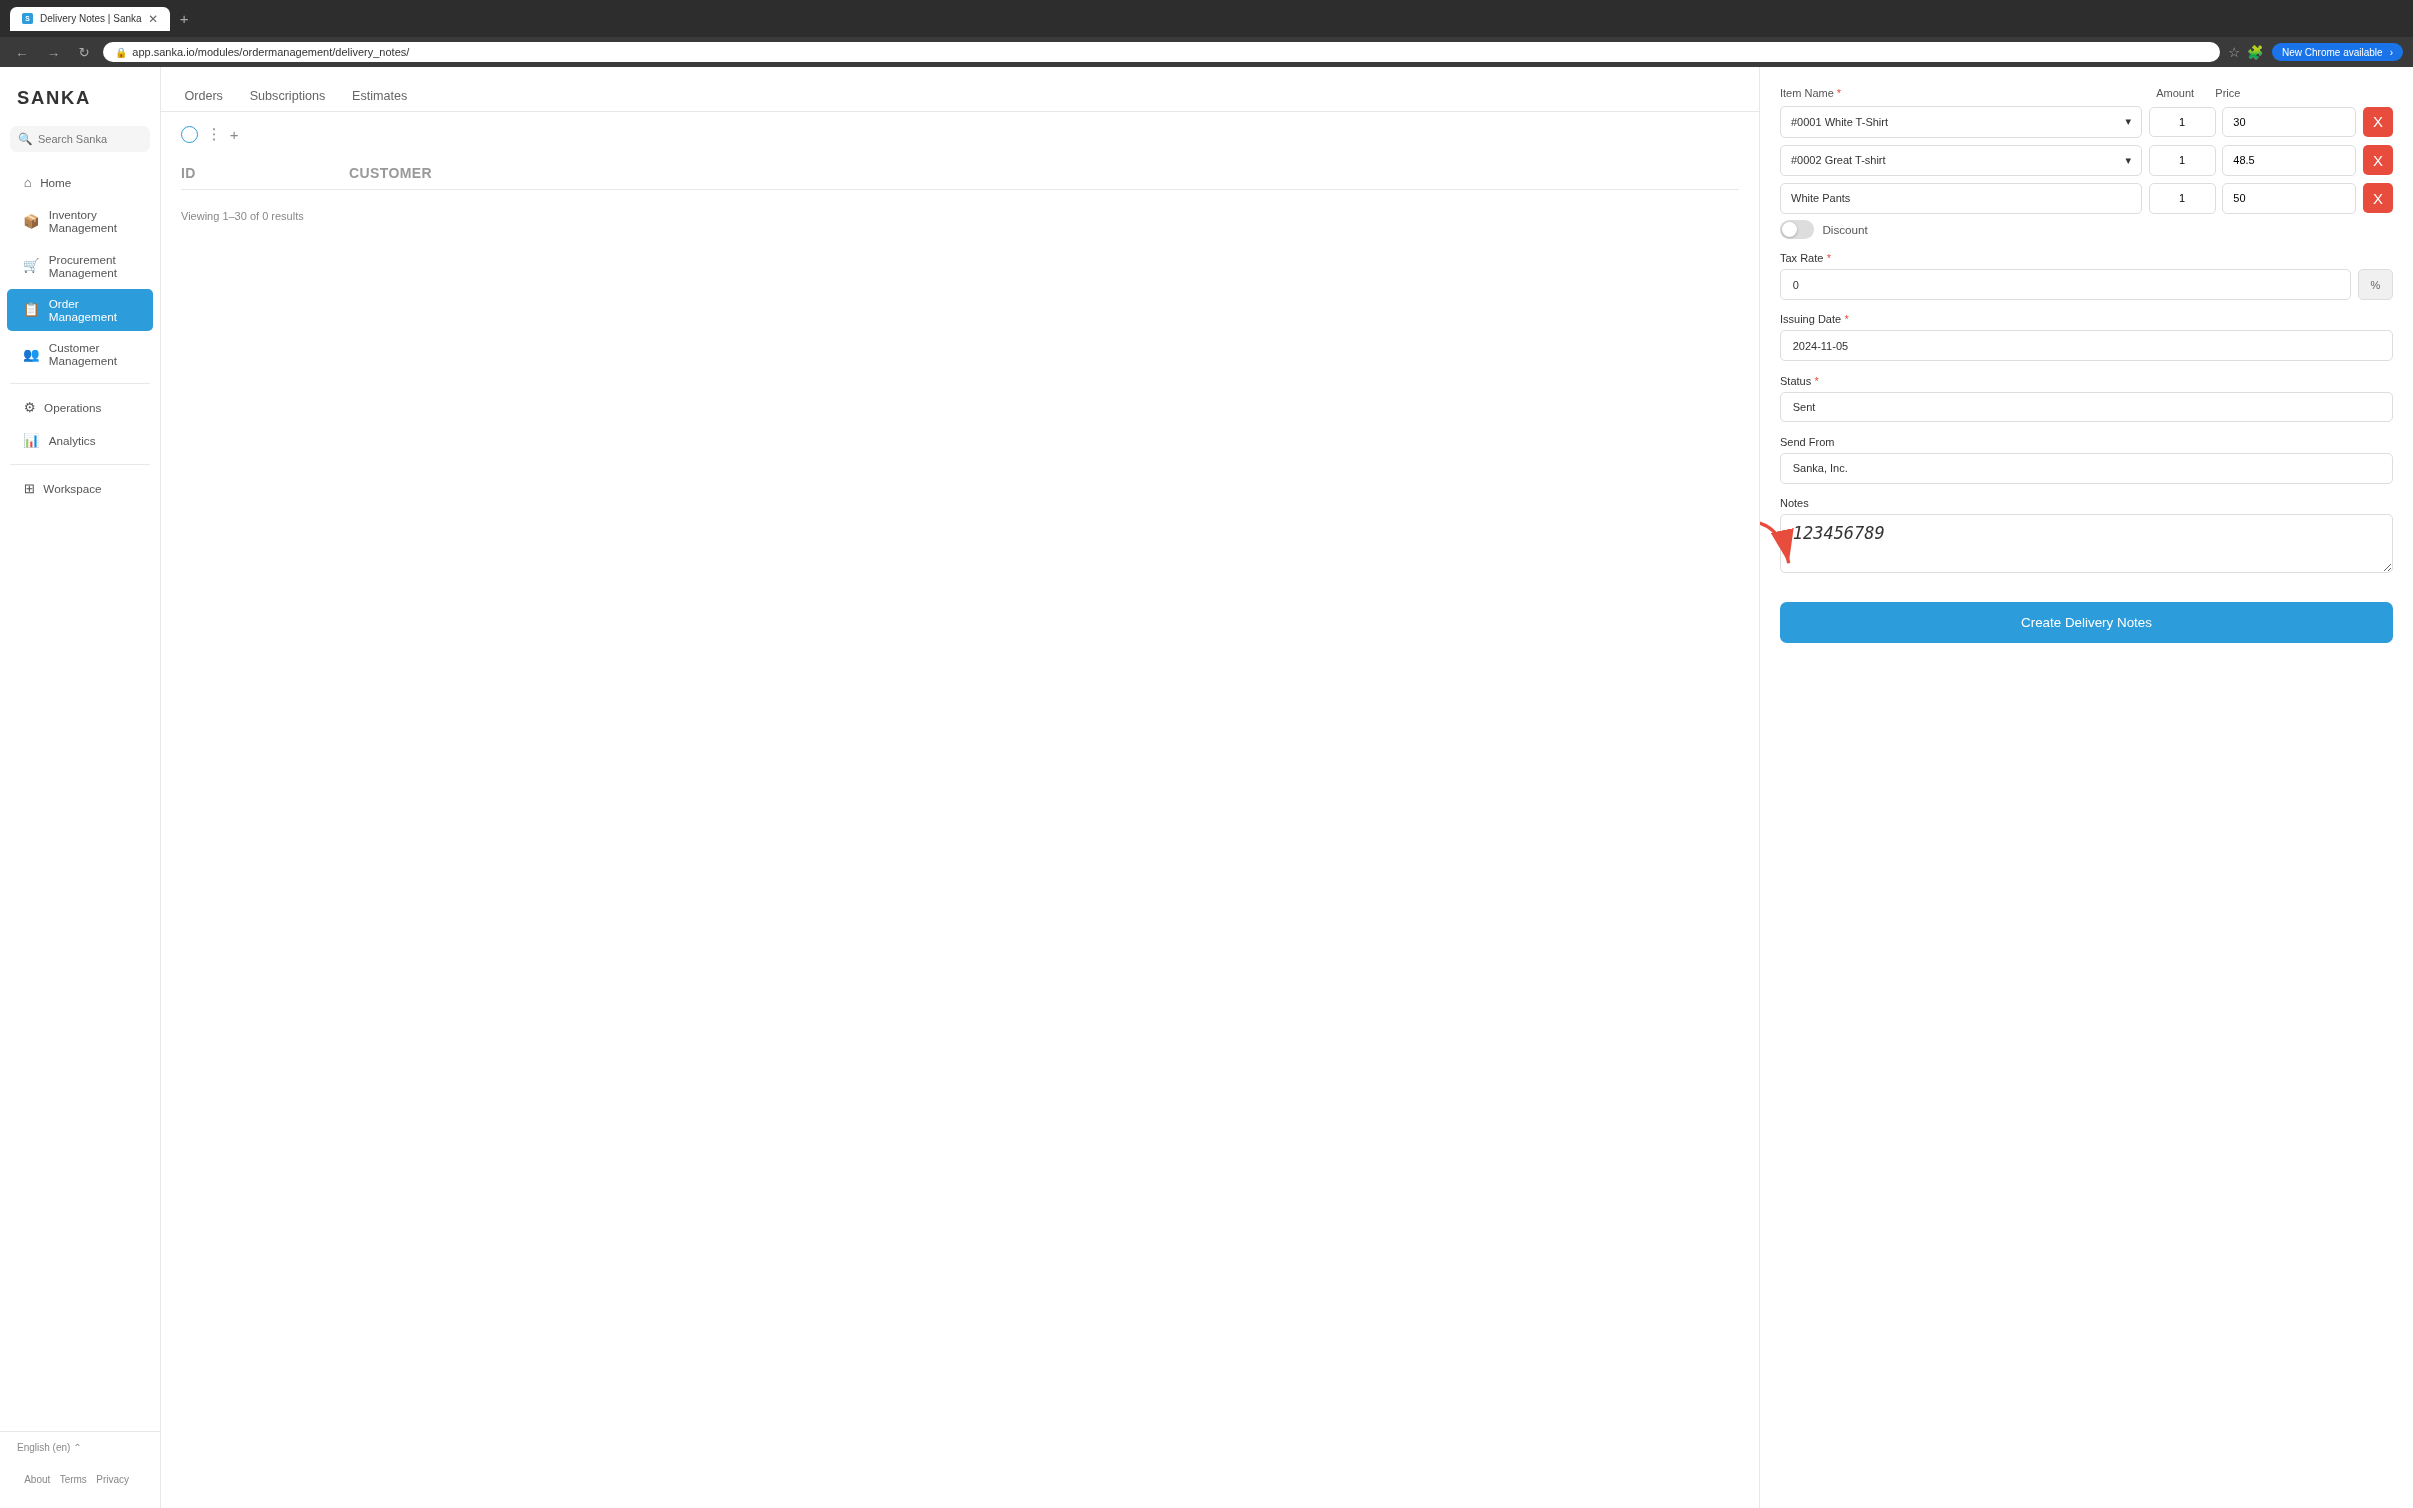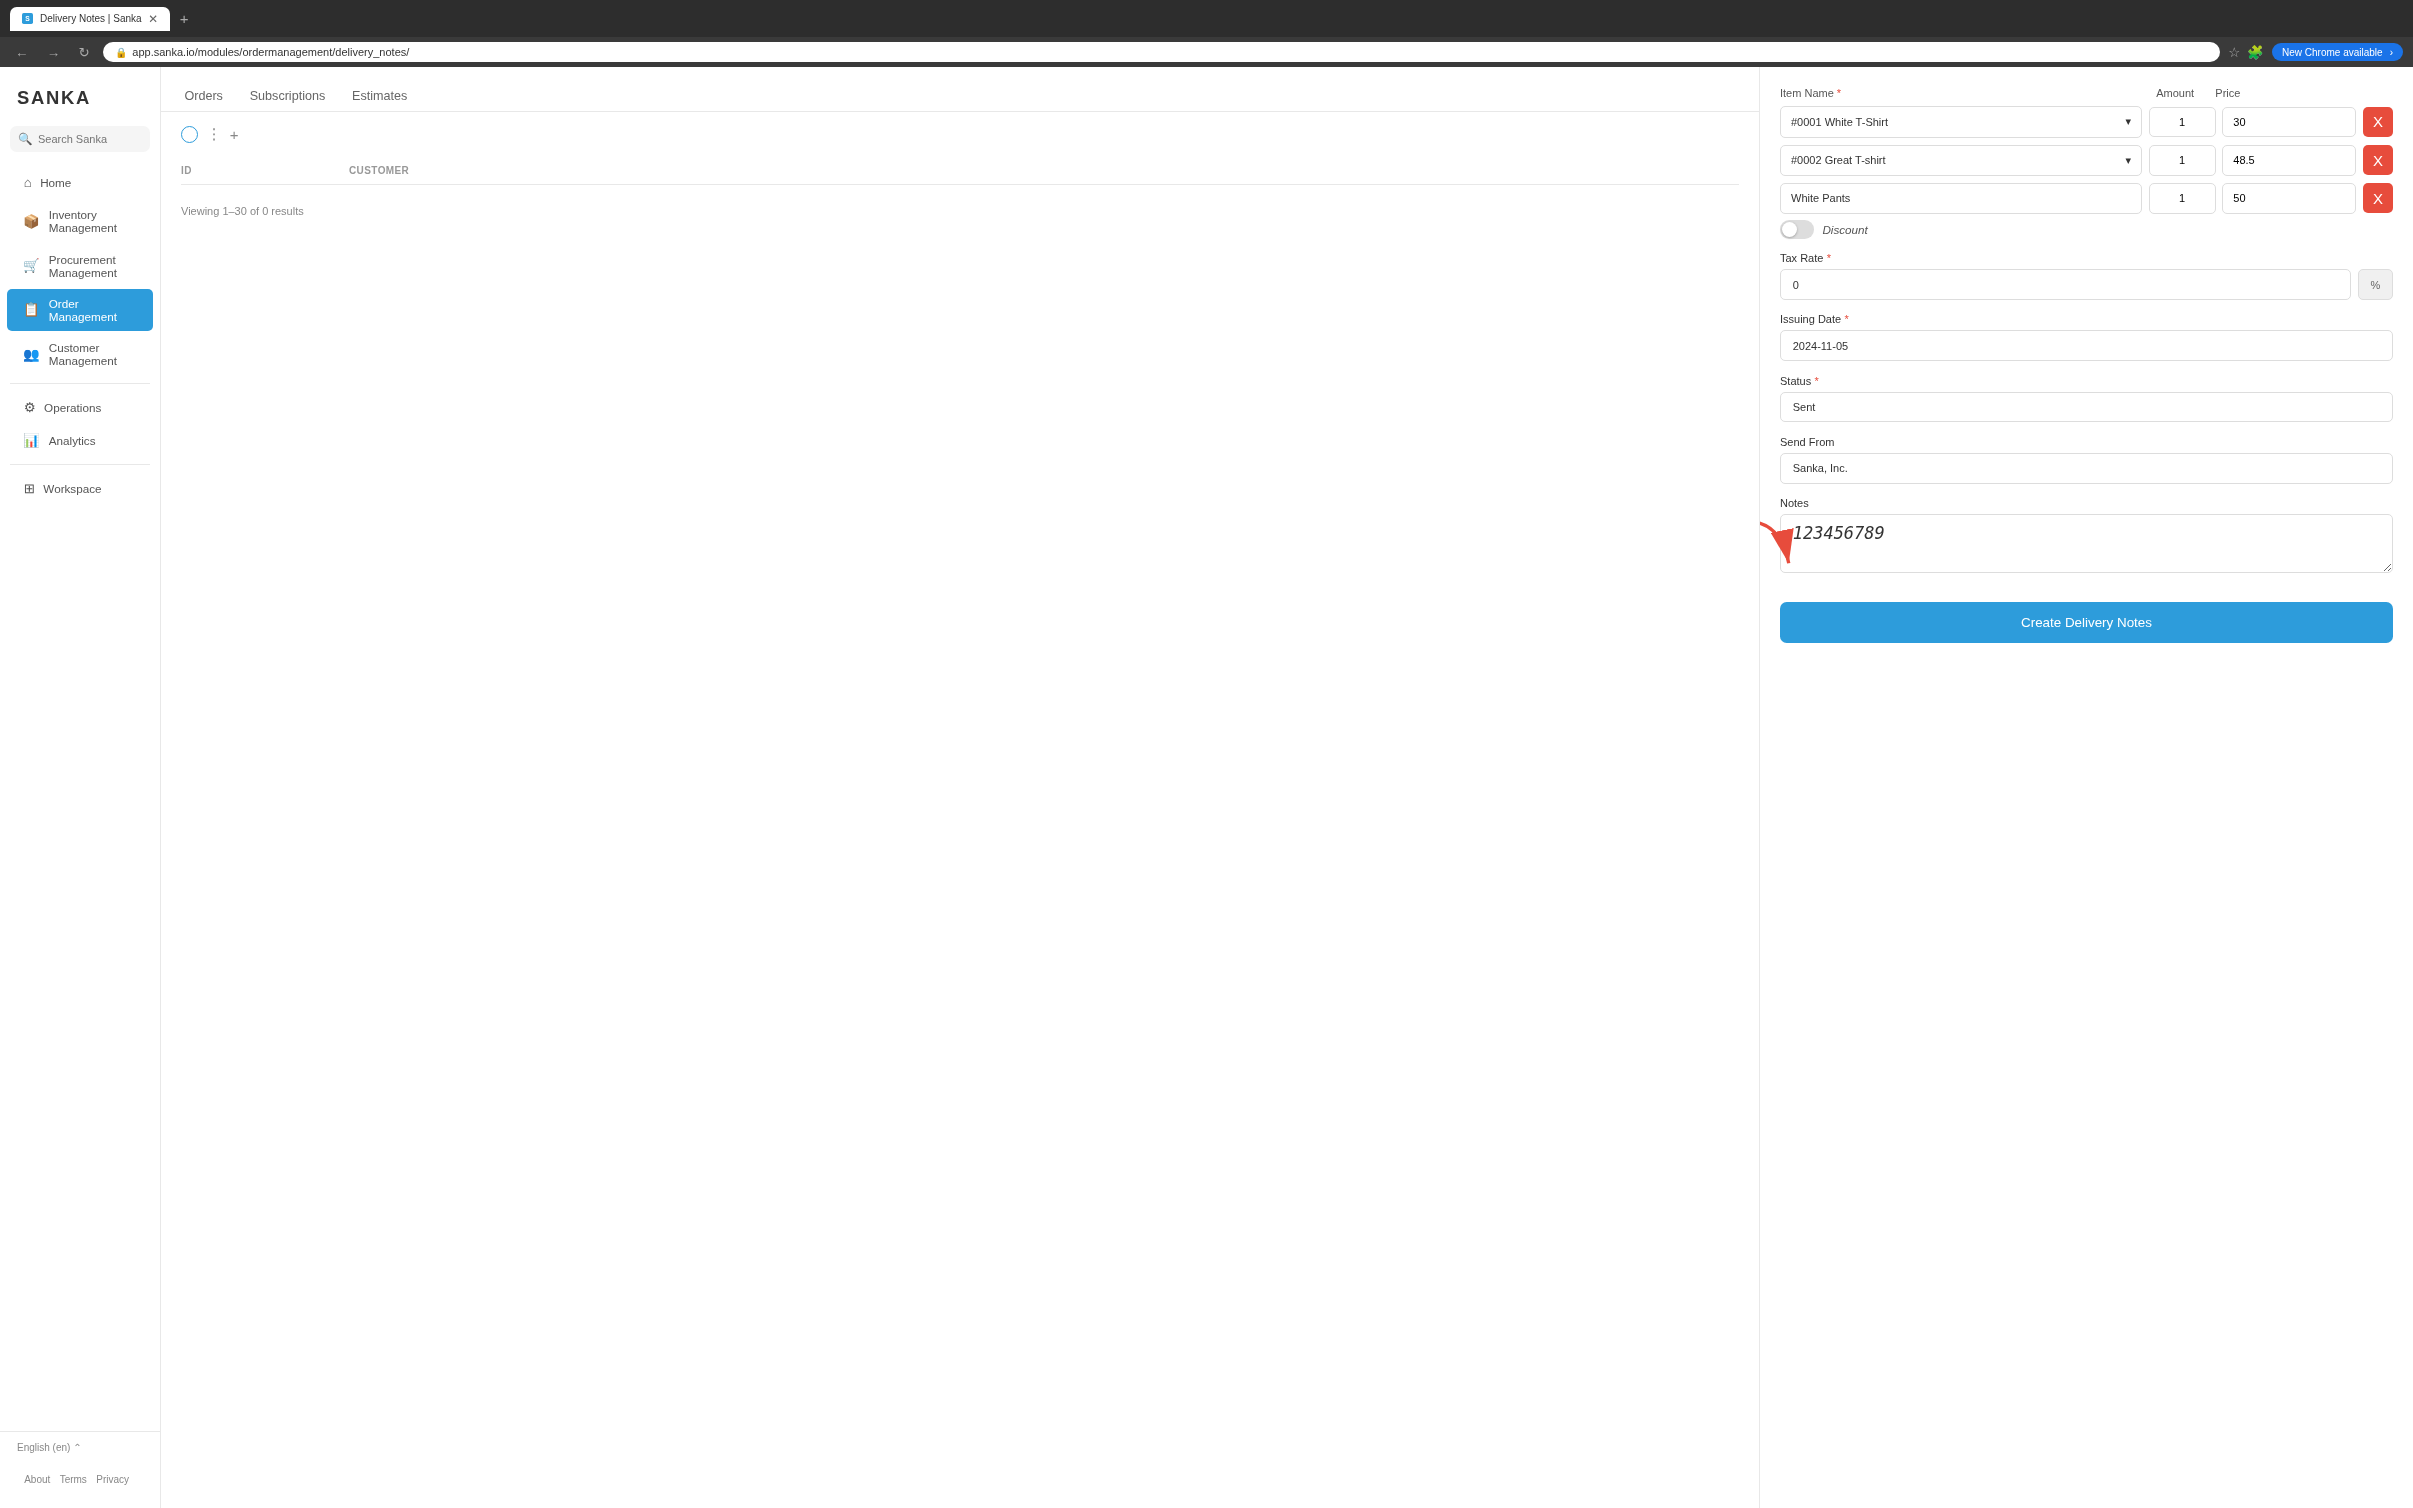--- a/index.html
+++ b/index.html
@@ -42,21 +42,21 @@
 
     
     .tabs-bar { display: flex; align-items: center; gap: 20px; padding: 13.4px 20px 0; border-bottom: 1.7px solid #e8e8e8; }
     .tab-item { padding: 8.4px 3.4px; font-size: 12.6px; color: #666; cursor: pointer; border-bottom: 1.7px solid transparent; margin-bottom: -1.7px; }
     .tab-actions { margin-left: auto; display: flex; align-items: center; gap: 8.4px; }
 
     
     .table-area { padding: 13.4px 20px; flex: 1; overflow-y: auto; }
     .filter-row { display: flex; align-items: center; gap: 8.4px; margin-bottom: 13.4px; }
     .filter-circle { width: 17px; height: 17px; border-radius: 50%; border: 1.7px solid #2d9cdb; cursor: pointer; }
-    .table-header { display: flex; padding: 8.4px 0; border-bottom: 1.7px solid #e8e8e8; font-size: 10px; color: #999; font-weight: 600; letter-spacing: 0.4px; }
+    .table-header { display: flex; padding: 8.4px 0; border-bottom: 1.7px solid #e8e8e8; font-size: 14px; color: #999; font-weight: 600; letter-spacing: 0.4px; }
     .col-id { width: 168px; }
     .col-customer { width: 251px; }
     .viewing-text { font-size: 11px; color: #888; margin-top: 20px; }
 
     
     .right-panel { width: 654px; background: #fff; border-left: 0.8px solid #e8e8e8; overflow-y: auto; flex-shrink: 0; padding: 20px; position: relative; }
 
     
     .form-row { margin-bottom: 13.4px; }
     .form-label { font-size: 11px; color: #333; margin-bottom: 5px; display: flex; align-items: center; gap: 3.4px; }
@@ -69,21 +69,21 @@
 
     .item-row { display: flex; gap: 6.7px; margin-bottom: 6.7px; align-items: center; }
     .item-name-select { flex: 1; border: 0.8px solid #ddd; border-radius: 5px; padding: 8.4px 10px; font-size: 11px; color: #333; display: flex; align-items: center; justify-content: space-between; cursor: pointer; background: #fff; }
     .item-amount-input { width: 67px; border: 0.8px solid #ddd; border-radius: 5px; padding: 8.4px 6.7px; font-size: 11px; text-align: center; }
     .item-price-input { width: 134px; border: 0.8px solid #ddd; border-radius: 5px; padding: 8.4px 10px; font-size: 11px; }
     .remove-btn { width: 30px; height: 30px; background: #e74c3c; border: none; border-radius: 5px; color: white; font-size: 15px; cursor: pointer; display: flex; align-items: center; justify-content: center; flex-shrink: 0; }
 
     .discount-row { display: flex; align-items: center; gap: 8.4px; margin-bottom: 13.4px; }
     .toggle { width: 34px; height: 18.4px; background: #ddd; border-radius: 9.2px; cursor: pointer; position: relative; }
     .toggle-knob { width: 15px; height: 15px; background: white; border-radius: 50%; position: absolute; top: 1.7px; left: 1.7px; transition: left 0.2s; box-shadow: 0 0.8px 2.5px rgba(0,0,0,0.3); }
-    .discount-label { font-size: 11.7px; color: #555; font-style: italic; }
+    .discount-label { font-size: 11.7px; color: #555; }
 
     .tax-row { display: flex; gap: 6.7px; align-items: center; margin-bottom: 13.4px; }
     .tax-input { flex: 1; border: 0.8px solid #ddd; border-radius: 5px; padding: 8.4px 10px; font-size: 11px; }
     .percent-badge { background: #f0f0f0; border: 0.8px solid #ddd; border-radius: 5px; padding: 8.4px 11.7px; font-size: 11px; color: #666; }
 
     .form-input { width: 100%; border: 0.8px solid #ddd; border-radius: 5px; padding: 8.4px 11.7px; font-size: 11px; color: #333; outline: none; }
     .form-textarea { width: 100%; border: 0.8px solid #ddd; border-radius: 5px; padding: 8.4px 11.7px; font-size: 17px; color: #333; outline: none; resize: vertical; min-height: 50px; font-style: italic; }
 
     .create-btn { width: 100%; background: #2d9cdb; color: white; border: none; border-radius: 6.7px; padding: 13.4px; font-size: 13.4px; font-weight: 500; cursor: pointer; margin-top: 13.4px; }
   </style>

